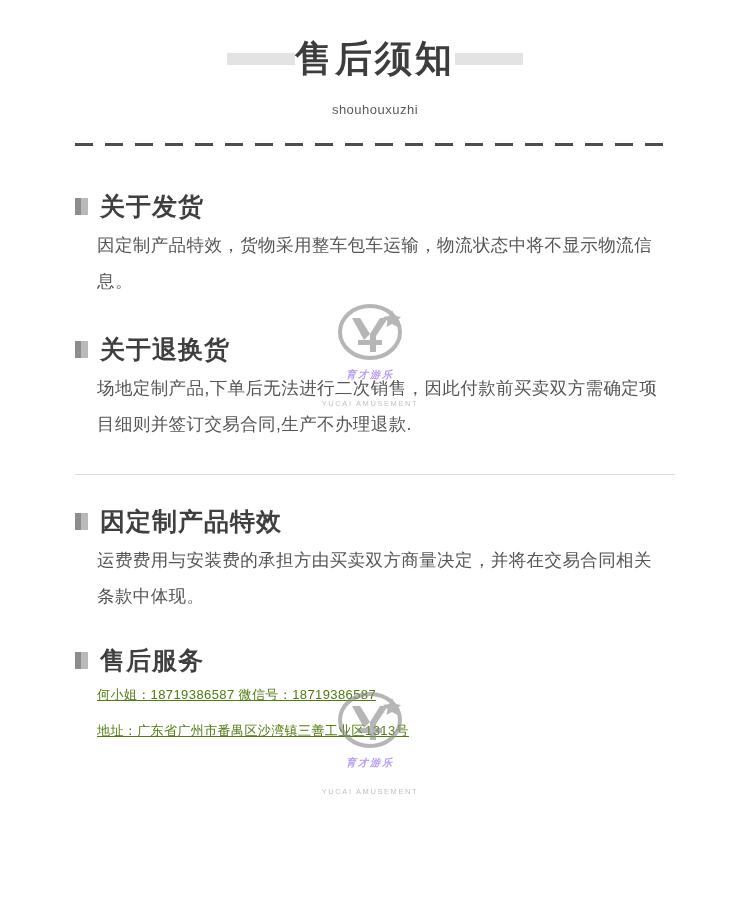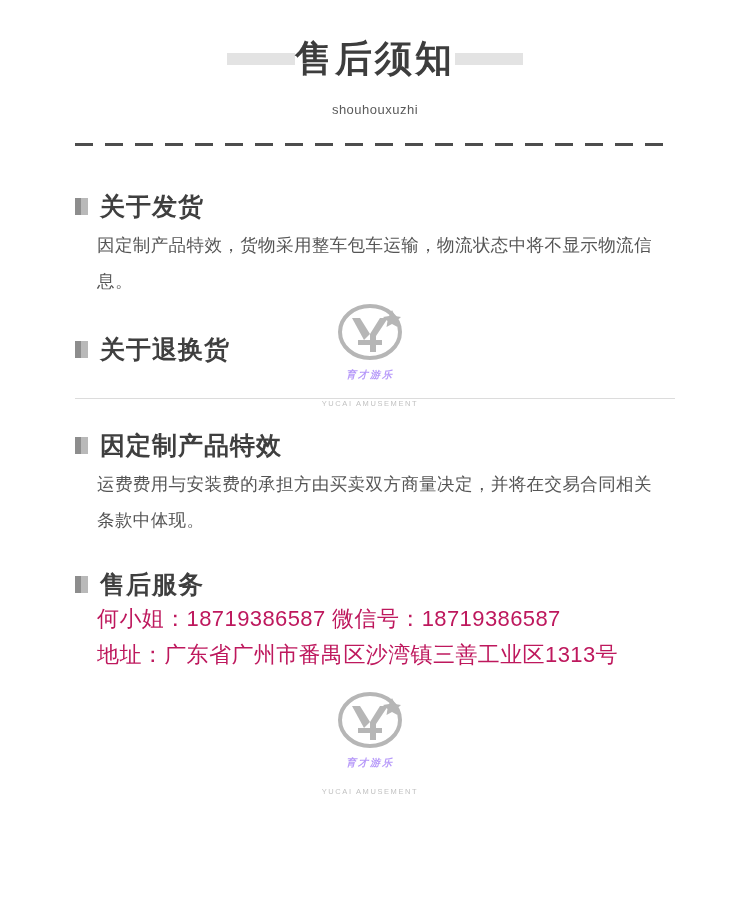--- a/index.html
+++ b/index.html
@@ -114,24 +114,25 @@
   .thin-divider {
     margin: 32px 0 0 0;
     width: 600px;
     height: 1px;
     background: #dcdcdc;
   }
 
   
   .contact-line {
     margin-left: 22px;
-    font-size: 22px;
+    font-size: 13px;
     line-height: 36px;
-    color: #be185d;
+    color: #4d7c0f;
     letter-spacing: 0.4px;
+    text-decoration: underline;
   }
 
   
   .watermark {
     position: absolute;
     width: 140px;
     height: 96px;
     opacity: 0.62;
     pointer-events: none;
     user-select: none;
@@ -182,20 +183,21 @@
       <div class="section-body">因定制产品特效，货物采用整车包车运输，物流状态中将不显示物流信息。</div>
     </div>
 
     <div class="gap-1"></div>
 
     <div class="section">
       <div class="section-head">
         <span class="bullet"></span>
         <span class="section-title">关于退换货</span>
       </div>
+      <div class="section-body">场地定制产品,下单后无法进行二次销售，因此付款前买卖双方需确定项目细则并签订交易合同,生产不办理退款.</div>
     </div>
 
     <div class="thin-divider"></div>
 
     <div class="gap-2"></div>
 
     <div class="section">
       <div class="section-head">
         <span class="bullet"></span>
         <span class="section-title">因定制产品特效</span>

